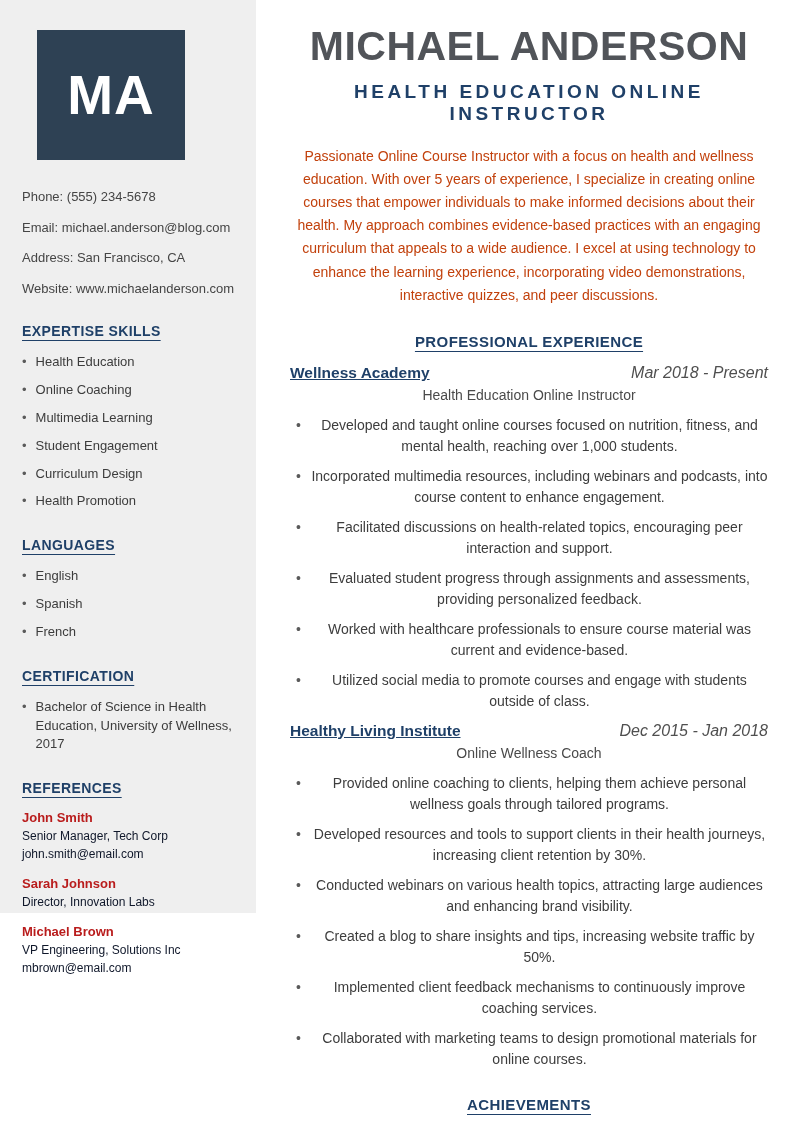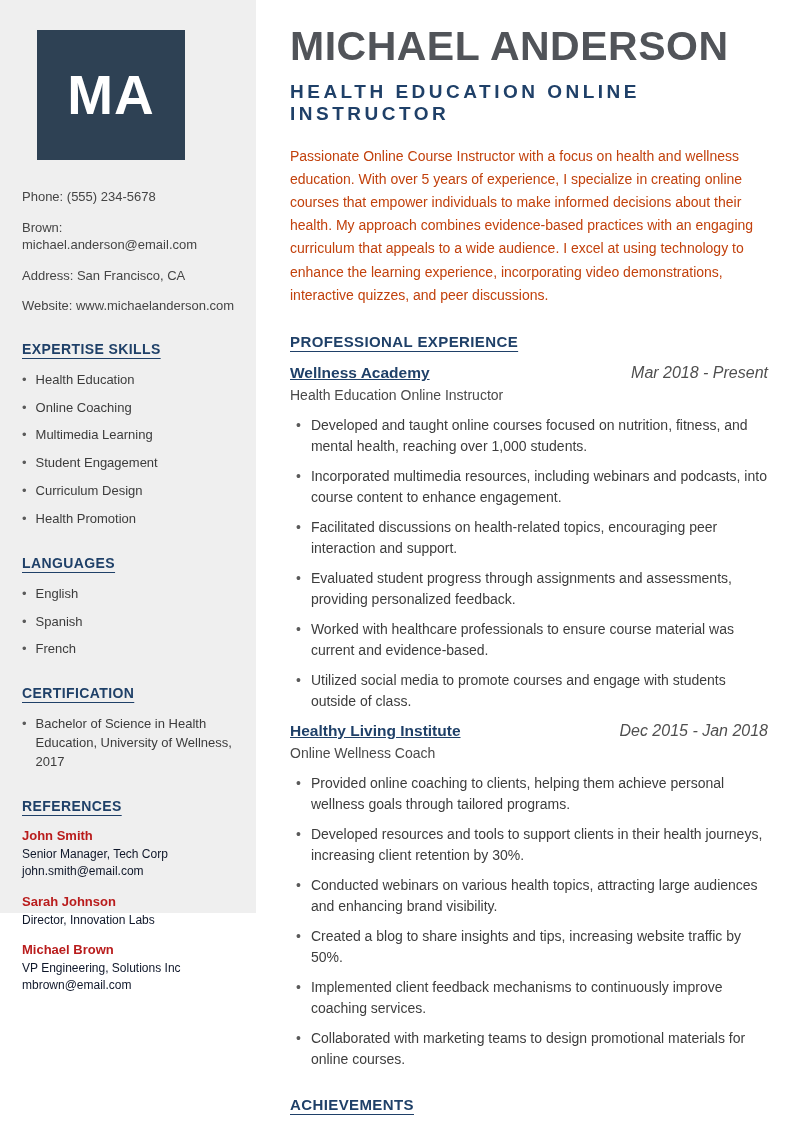--- a/index.html
+++ b/index.html
@@ -38,21 +38,21 @@
   .side-item {
     display: flex; gap: 9px; font-size: 13px; color: #3c3c3c;
     line-height: 1.45; margin-bottom: 9px;
   }
   .side-item .dot, .bullets .dot { color: #5a5a5a; }
   .ref { margin-bottom: 13px; }
   .ref-name { font-size: 13px; font-weight: bold; color: #b91c1c; margin-bottom: 3px; }
   .ref-title, .ref-email { font-size: 12px; color: #0f172a; line-height: 1.45; }
 
   
-  .main { flex: 1; padding: 24px 32px 0 34px; }
+  .main { flex: 1; padding: 24px 32px 0 34px; text-align: center; }
   .name {
     font-size: 41px; font-weight: bold; letter-spacing: 0.5px;
     color: var(--name-color, #515459); line-height: 1.1;
   }
   .role-title {
     margin-top: 12px; font-size: 19px; font-weight: bold; letter-spacing: 3.5px;
     color: var(--accent, #1f4068);
   }
   .summary { margin-top: 20px; font-size: 14px; line-height: 1.65; color: #c2410c; }
   .main-heading {
@@ -78,21 +78,21 @@
 
 <div class="page">
 
   <aside class="sidebar">
     <div class="avatar">
       <span>MA</span>
     </div>
 
     <div>
       <div class="contact-line">Phone: (555) 234-5678</div>
-      <div class="contact-line">Brown: michael.anderson@email.com</div>
+      <div class="contact-line">Email: michael.anderson@blog.com</div>
       <div class="contact-line">Address: San Francisco, CA</div>
       <div class="contact-line">Website: www.michaelanderson.com</div>
     </div>
 
     <section>
       <h2 class="side-heading">EXPERTISE SKILLS</h2>
       <ul class="side-list">
 
           <li class="side-item">
             <span class="dot">•</span>

